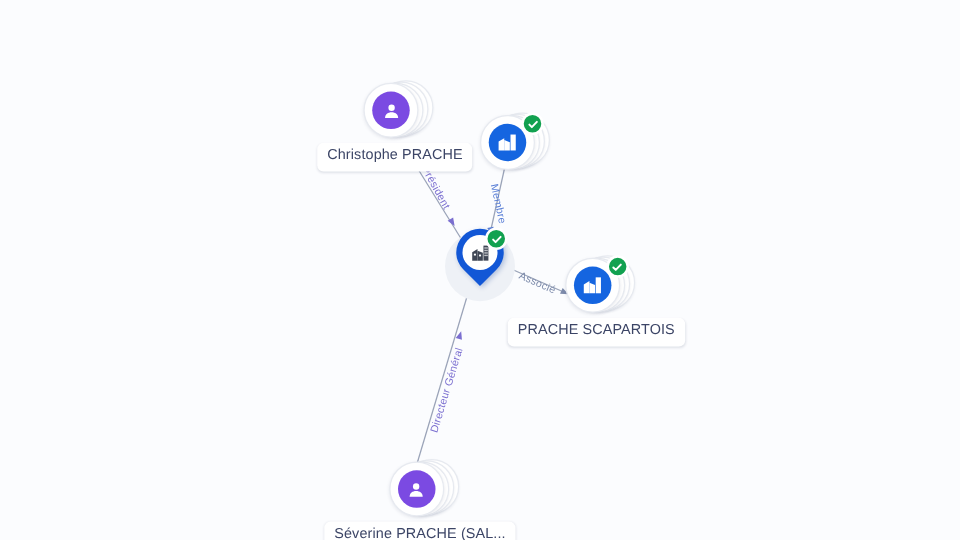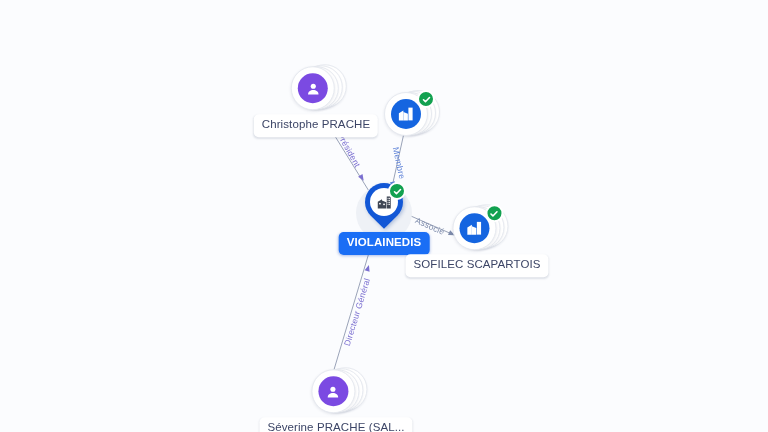--- a/index.html
+++ b/index.html
@@ -265,23 +265,20 @@
               <rect x="18.5" y="13.8" width="1.3" height="1.6" fill="#ffffff"></rect>
               <rect x="4.4" y="12.6" width="2.3" height="2.1" fill="#ffffff"></rect>
               <rect x="10.2" y="13.6" width="2.3" height="2.1" fill="#ffffff"></rect>
             </svg>
           </div>
           <div class="pin-badge">
             <svg width="9" height="9" viewBox="0 0 12 12">
               <path d="M2 6.3l2.6 2.6L10 3.3" stroke="#ffffff" stroke-width="2.1" fill="none" stroke-linecap="round" stroke-linejoin="round"></path>
             </svg>
           </div>
-          <div class="pin-label-wrap">
-            <div class="node-label selected">VIOLAINEDIS</div>
-          </div>
         </div>
       </div>
       <div class="node" style="left: 477px; top: 241px;">
         <div class="node-stack">
           <div class="stack-card c1"></div>
           <div class="stack-card c2"></div>
           <div class="stack-card c3"></div>
           <div class="stack-front">
             <div class="disc company">
               <svg width="18" height="18" viewBox="0 0 24 24">
@@ -300,21 +297,21 @@
                 <rect x="10.2" y="13.6" width="2.3" height="2.1" fill="#ffffff"></rect>
               </svg>
             </div>
           </div>
           <div class="badge-check">
             <svg width="9" height="9" viewBox="0 0 12 12">
               <path d="M2 6.3l2.6 2.6L10 3.3" stroke="#ffffff" stroke-width="2.1" fill="none" stroke-linecap="round" stroke-linejoin="round"></path>
             </svg>
           </div>
         </div>
-        <div class="node-label">SOFILEC SCAPARTOIS</div>
+        <div class="node-label">PRACHE SCAPARTOIS</div>
       </div>
       <div class="node" style="left: 336px; top: 404px;">
         <div class="node-stack">
           <div class="stack-card c1"></div>
           <div class="stack-card c2"></div>
           <div class="stack-card c3"></div>
           <div class="stack-front">
             <div class="disc person">
               <svg width="17" height="17" viewBox="0 0 24 24">
                 <circle cx="12" cy="8.4" r="3.6" fill="#ffffff"></circle>

